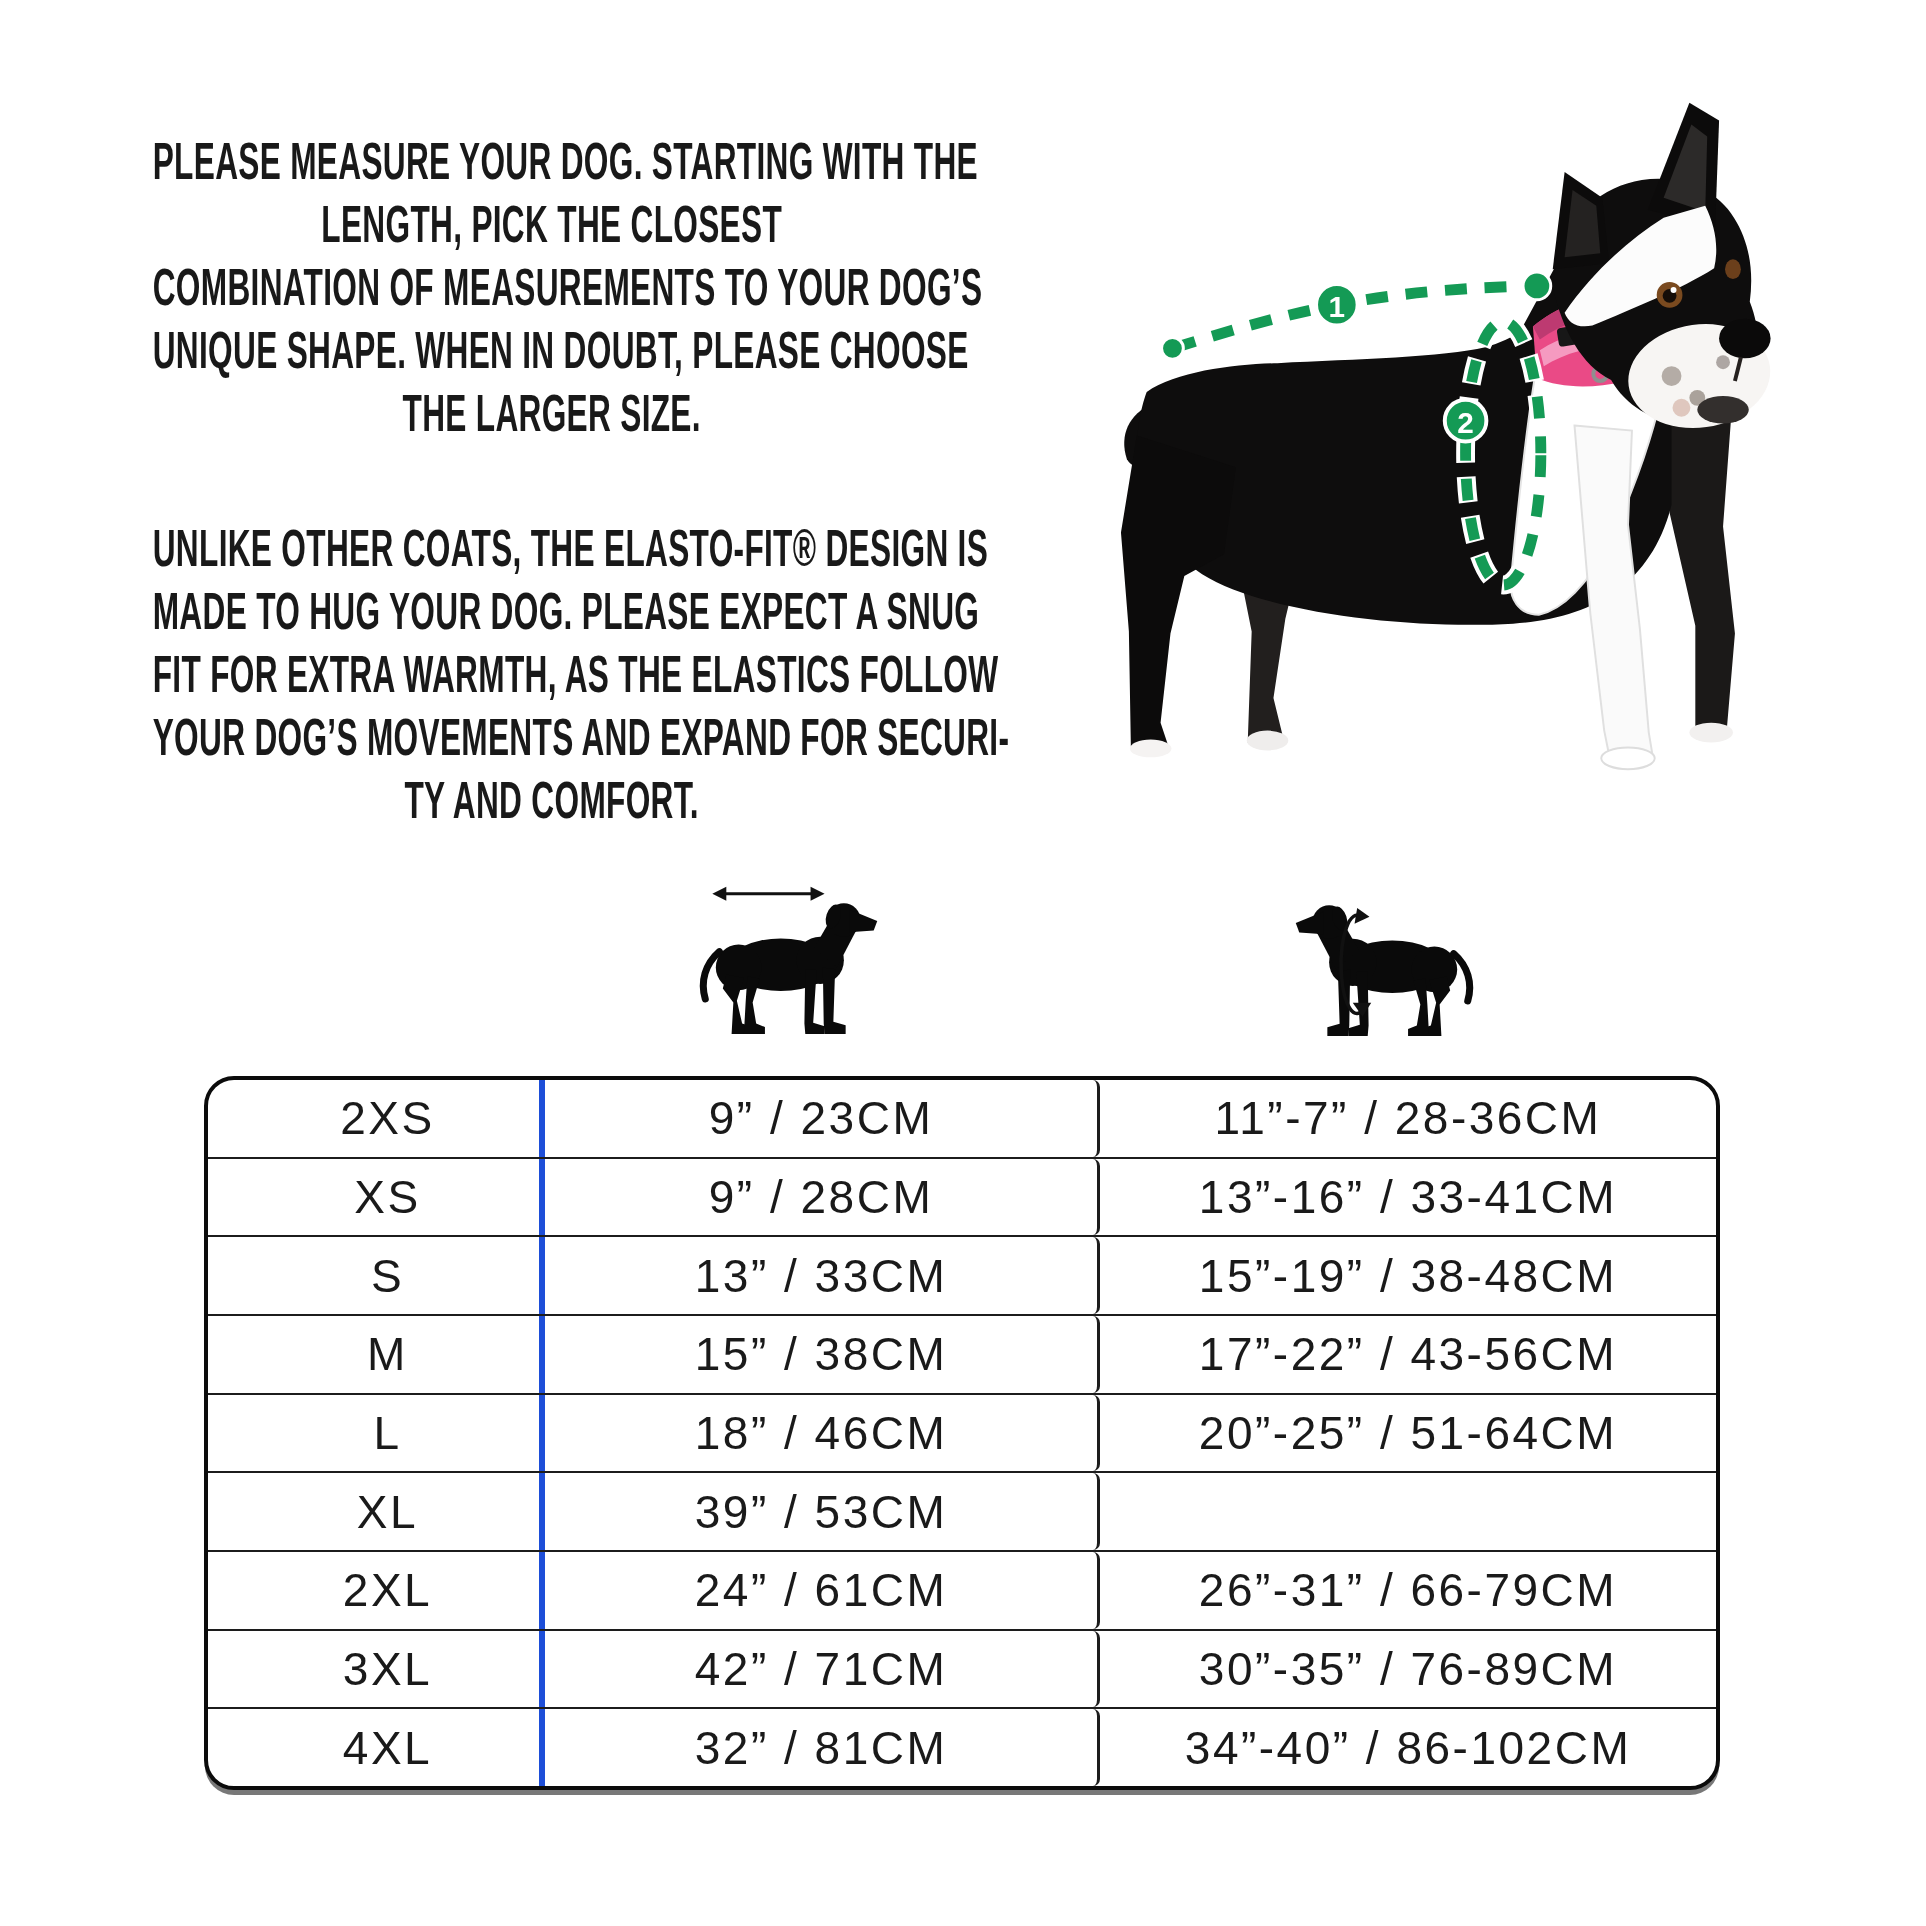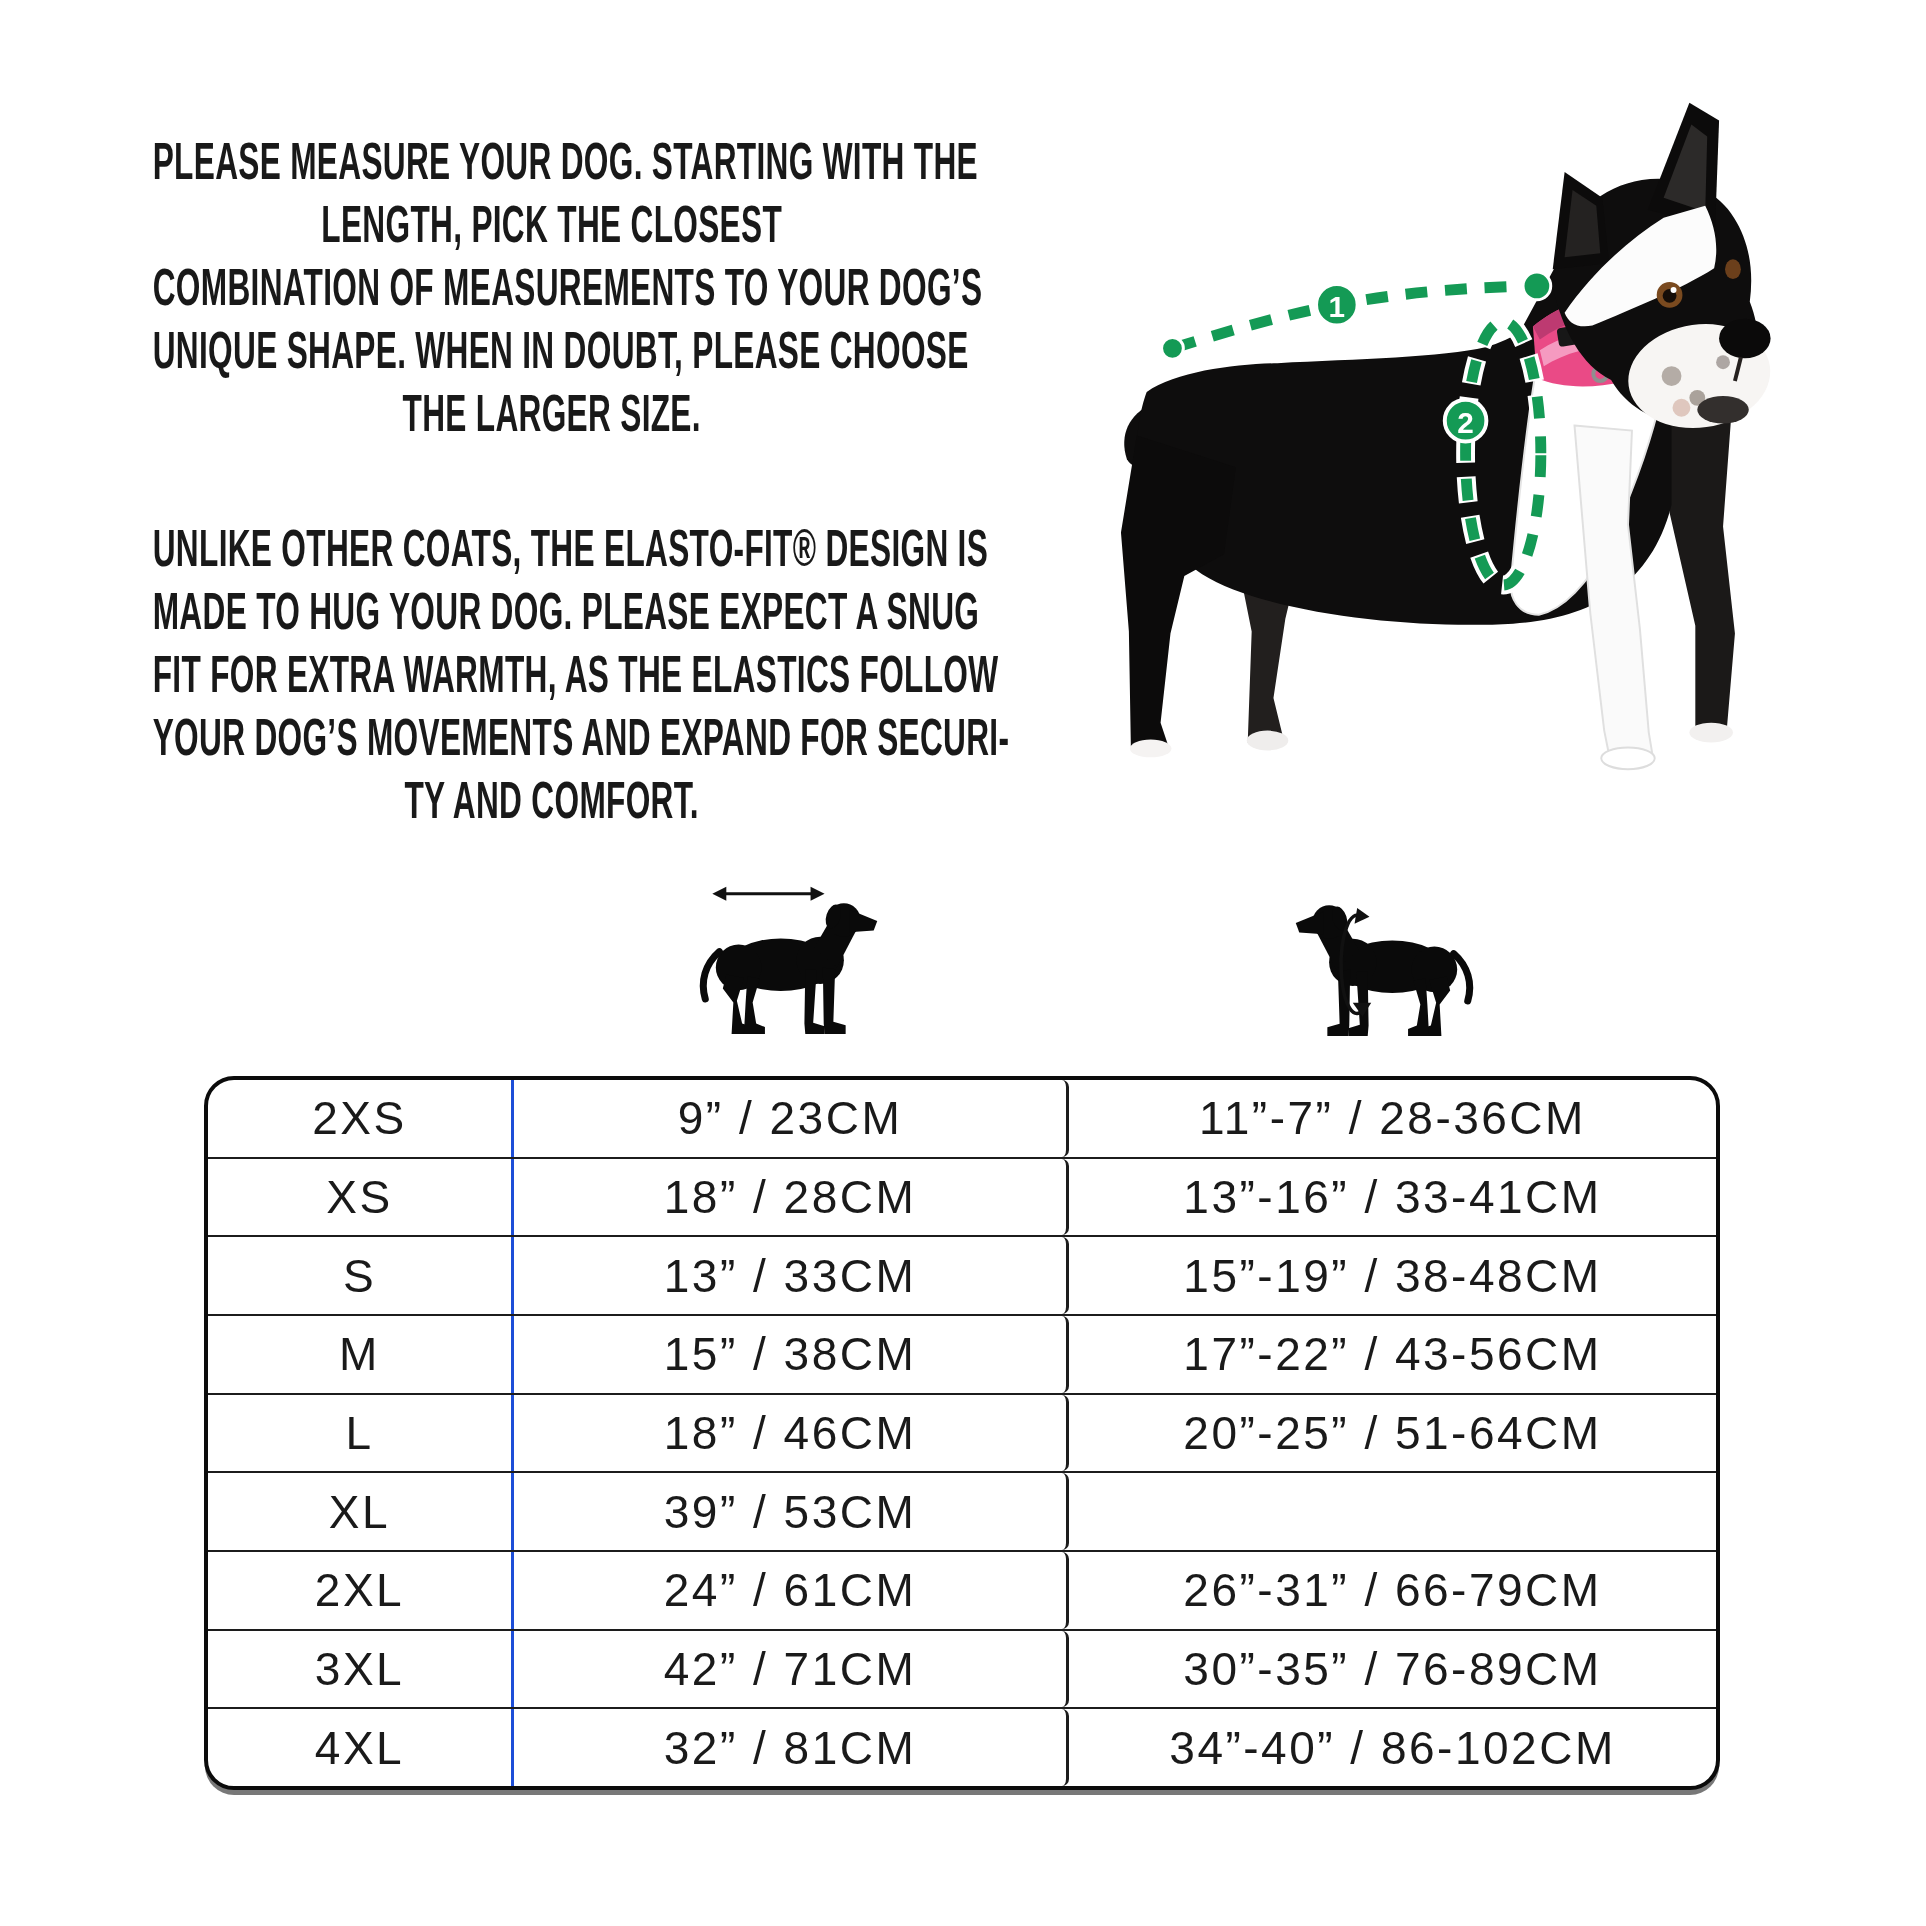--- a/index.html
+++ b/index.html
@@ -28,21 +28,21 @@
     background:#fff;border:4px solid #0b0b0b;border-radius:30px;
     box-shadow:0 6px 0 -1px rgba(75,75,75,.75);
     display:flex;flex-direction:column;overflow:hidden;box-sizing:border-box;
   }
   .trow{flex:1;display:flex;align-items:stretch;}
   .trow + .trow{border-top:2px solid #1c1c1c;}
   .cell{
     display:flex;align-items:center;justify-content:center;
     font-size:46px;letter-spacing:2.5px;color:#1a1a1a;font-weight:400;
   }
-  .c-size{width:303px;border-right:3px solid #1d4ed8;}
+  .c-size{width:303px;border-right:6px solid #1d4ed8;margin-left:28px;}
   .c-len{width:552px;border-right:3px solid #1c1c1c;border-radius:7px;}
   .c-girth{flex:1;}
 </style>
 </head>
 <body>
 
 <div class="canvas">
 
   <div class="intro intro-1">
     <div>PLEASE MEASURE YOUR DOG. STARTING WITH THE</div>
@@ -175,21 +175,21 @@
   <div class="size-table">
 
       <div class="trow">
         <div class="cell c-size">2XS</div>
         <div class="cell c-len">9” / 23CM</div>
         <div class="cell c-girth">11”-7” / 28-36CM</div>
       </div>
 
       <div class="trow">
         <div class="cell c-size">XS</div>
-        <div class="cell c-len">18” / 28CM</div>
+        <div class="cell c-len">9” / 28CM</div>
         <div class="cell c-girth">13”-16” / 33-41CM</div>
       </div>
 
       <div class="trow">
         <div class="cell c-size">S</div>
         <div class="cell c-len">13” / 33CM</div>
         <div class="cell c-girth">15”-19” / 38-48CM</div>
       </div>
 
       <div class="trow">

